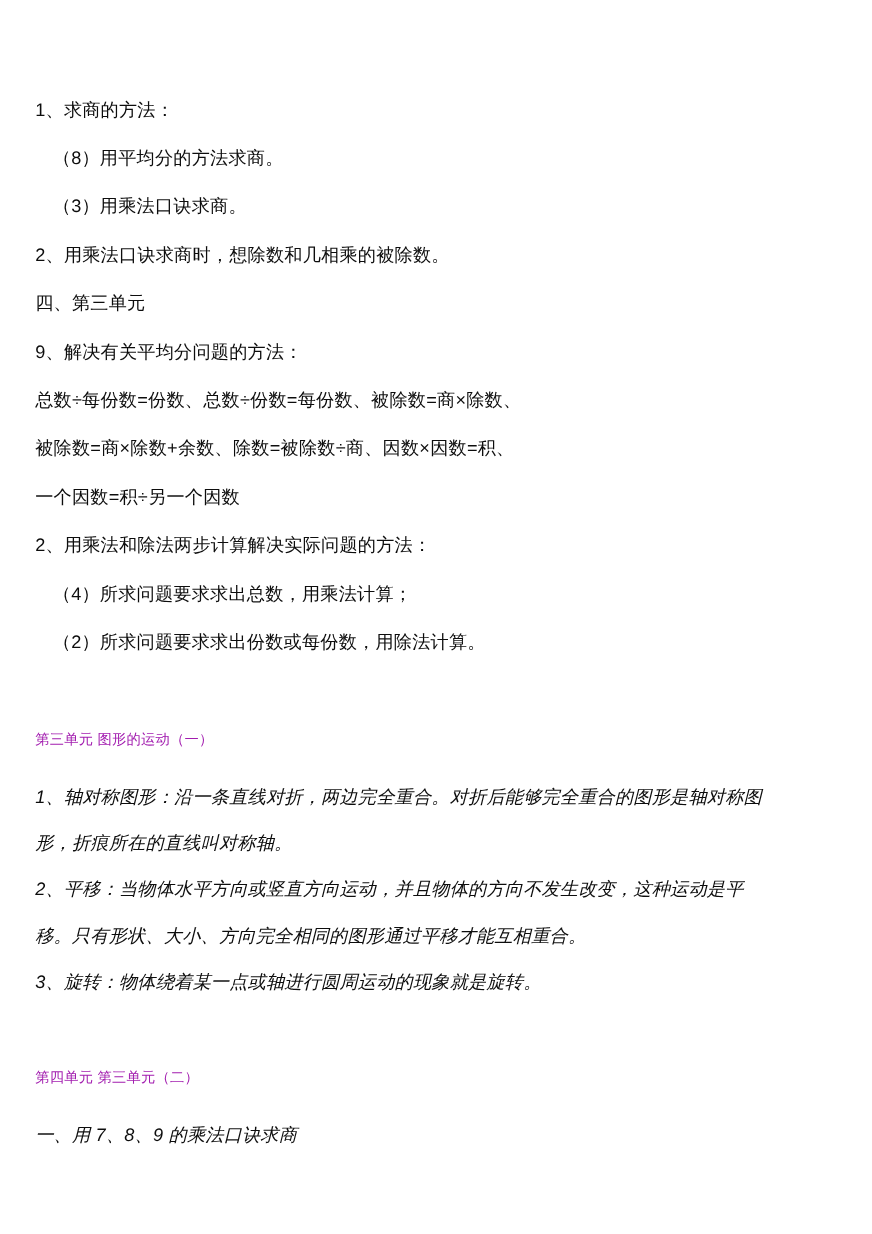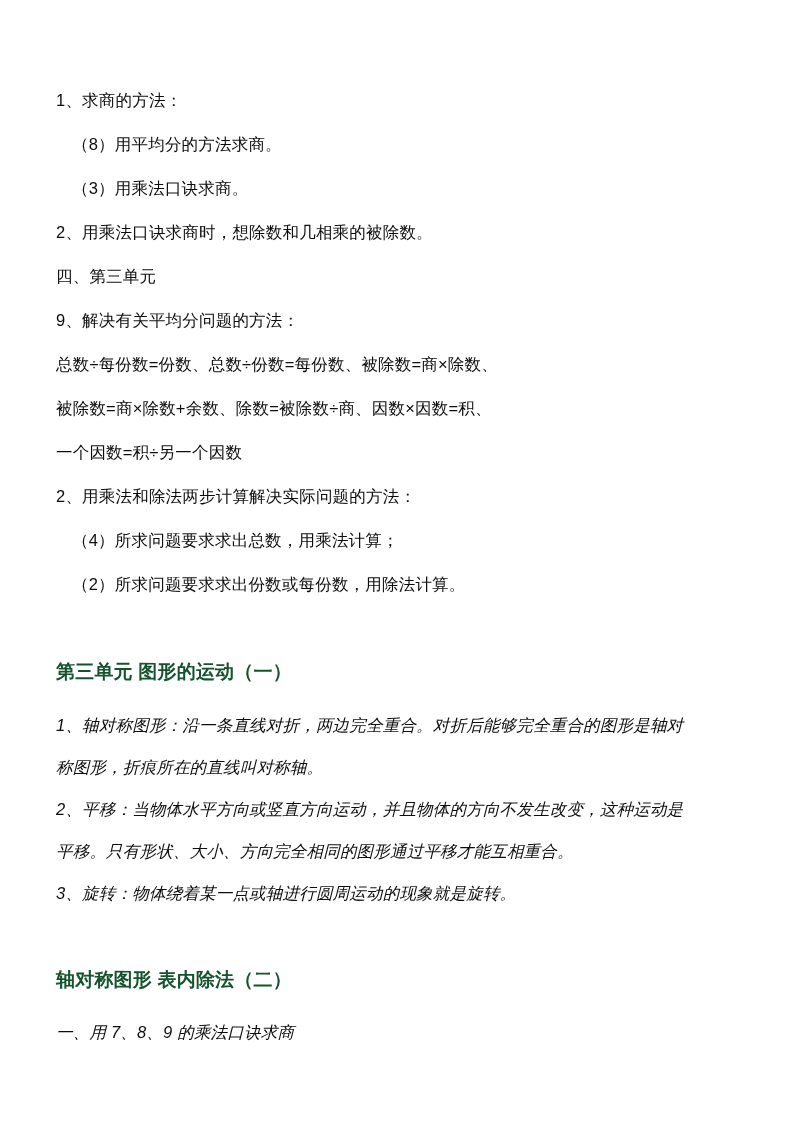--- a/index.html
+++ b/index.html
@@ -12,44 +12,44 @@
     height: 1122px;
     font-family: "Liberation Sans", "DejaVu Sans", sans-serif;
     color: #000000;
     -webkit-font-smoothing: antialiased;
   }
   .page {
     position: relative;
     width: 750px;
     height: 1122px;
     box-sizing: border-box;
-    padding: 78px 56px 40px 56px;
+    padding: 78px 56px 40px 32px;
   }
   .doc-body {
     width: 100%;
   }
   p {
     margin: 0;
     font-size: 16.5px;
     line-height: 44px;
     letter-spacing: 0.2px;
     color: #0d0d0d;
   }
   p.indent1 {
     padding-left: 16px;
   }
   p.flow {
     line-height: 40px;
     font-style: italic;
   }
   .heading {
-    font-weight: bold;
-    font-size: 19px;
+    font-weight: normal;
+    font-size: 13px;
     line-height: 40px;
-    color: #14532d;
+    color: #a21caf;
   }
   .gap-lg {
     height: 46px;
   }
   .gap-sm {
     height: 12px;
   }
   .block-flow p {
     line-height: 42px;
   }
@@ -80,20 +80,20 @@
     <div class="gap-sm"></div>
 
     <div class="block-flow">
       <p class="flow">1、轴对称图形：沿一条直线对折，两边完全重合。对折后能够完全重合的图形是轴对称图形，折痕所在的直线叫对称轴。</p>
       <p class="flow">2、平移：当物体水平方向或竖直方向运动，并且物体的方向不发生改变，这种运动是平移。只有形状、大小、方向完全相同的图形通过平移才能互相重合。</p>
       <p class="flow">3、旋转：物体绕着某一点或轴进行圆周运动的现象就是旋转。</p>
     </div>
 
     <div class="gap-lg"></div>
 
-    <p class="heading">轴对称图形  表内除法（二）</p>
+    <p class="heading">第四单元  第三单元（二）</p>
 
     <div class="gap-sm"></div>
 
     <p class="flow">一、用 7、8、9 的乘法口诀求商</p>
 
   </div>
 </div>
 
 </body></html>

